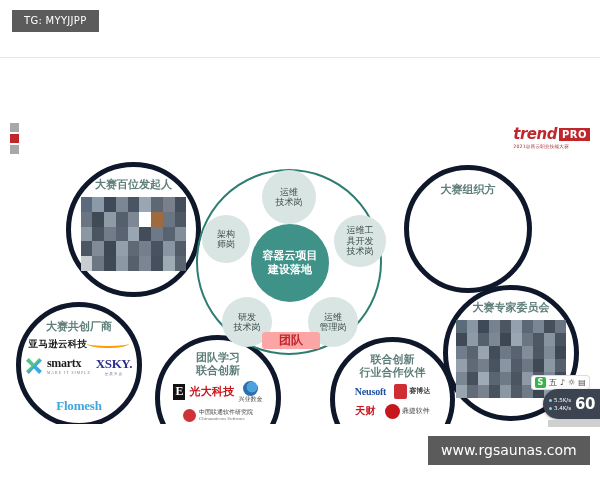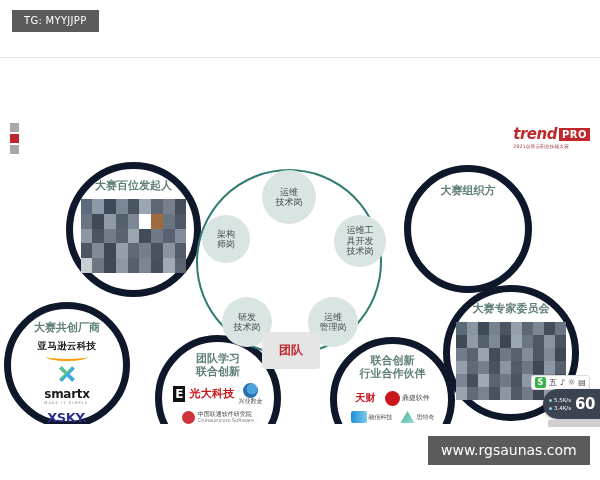--- a/index.html
+++ b/index.html
@@ -39,23 +39,24 @@
 
   .brand{position:absolute;right:10px;top:70px;text-align:left;}
   .brand-row{display:flex;align-items:center;justify-content:flex-end;gap:2px;}
   .brand-trend{font-size:15px;font-weight:bold;color:#c0272d;font-style:italic;letter-spacing:-.5px;line-height:1;}
   .brand-pro{font-size:10px;font-weight:bold;color:#fff;background:#c0272d;padding:1px 3px;line-height:1.1;letter-spacing:.5px;}
   .brand-sub{font-size:4.6px;color:#9a2b30;margin-top:1.5px;letter-spacing:.2px;}
 
   
   .ring{
     position:absolute;border-radius:50%;
-    border:7px solid #0f172a;background:#fff;
+    border:5px solid #0f172a;background:#fff;
     display:flex;flex-direction:column;align-items:center;
     box-sizing:border-box;
+    font-family:Liberation Serif, serif;
   }
   .ring-title{
     color:#5f7f7a;font-size:11px;font-weight:bold;
     text-align:center;line-height:1.18;white-space:nowrap;
   }
   .ring-title.two{white-space:normal;}
 
   
   .mosaic{display:grid;overflow:hidden;}
   .mosaic i{display:block;}
@@ -69,22 +70,22 @@
     position:absolute;border-radius:50%;
     display:flex;align-items:center;justify-content:center;
     text-align:center;line-height:1.15;box-sizing:border-box;
   }
   .node-sat{background:#d9e5e3;color:#3d4f4c;font-size:9px;}
   .node-core{
     background:#3f9288;color:#fff;font-size:11px;font-weight:bold;
     line-height:1.25;
   }
   .team-chip{
-    position:absolute;left:262px;top:275px;width:58px;height:37px;
-    background:#e5e5e5;border-radius:3px;
+    position:absolute;left:262px;top:275px;width:58px;height:17px;
+    background:#fca5a5;border-radius:3px;
     display:flex;align-items:center;justify-content:center;
     color:#c0272d;font-size:12px;font-weight:bold;
   }
 
   
   .logos{display:flex;flex-direction:column;align-items:center;}
   .logo-row{display:flex;align-items:center;justify-content:center;gap:7px;}
   .txt-cn{font-size:9.5px;font-weight:bold;color:#222;letter-spacing:.3px;white-space:nowrap;}
   .txt-red{color:#c8161d;}
 
@@ -284,28 +285,28 @@
           <i style="background:#49535f"></i>
           <i style="background:#8b97a2"></i>
         <i style="background:#515b68"></i>
           <i style="background:#707b88"></i>
           <i style="background:#3c4653"></i>
           <i style="background:#909ca8"></i>
           <i style="background:#5e6875"></i>
       </div>
     </div>
 
-    <div class="ring" style="left:4px;top:245px;width:126px;height:126px;padding-top:13px;">
+    <div class="ring" style="left:16px;top:245px;width:126px;height:126px;padding-top:13px;">
       <div class="ring-title">大赛共创厂商</div>
       <div class="logos" style="margin-top:5px;">
-        <div class="logo-row" style="flex-direction:column;gap:0;">
+        <div class="logo-row" style="flex-direction:row;gap:0;">
           <span class="txt-cn">亚马逊云科技</span>
           <span class="amzn-smile"></span>
         </div>
-        <div class="logo-row" style="margin-top:5px;gap:5px;flex-direction:column;">
+        <div class="logo-row" style="margin-top:5px;gap:5px;">
           <span class="smartx-x"></span>
           <span style="display:flex;flex-direction:column;align-items:flex-start;">
             <span class="smartx-w">smartx</span>
             <span class="smartx-s">MAKE IT SIMPLE</span>
           </span>
           <span style="display:flex;flex-direction:column;align-items:center;">
             <span class="xsky">XSKY.</span>
             <span class="xsky-s">星辰天合</span>
           </span>
         </div>
@@ -345,20 +346,27 @@
         </div>
       </div>
     </div>
 
     <div class="ring" style="left:330px;top:280px;width:125px;height:125px;padding-top:11px;">
       <div class="ring-title two" style="width:105px;">
         <span>联合创新</span><br>
         <span>行业合作伙伴</span>
       </div>
       <div class="logos" style="margin-top:5px;">
+        <div class="logo-row" style="gap:8px;">
+          <span class="neusoft">Neusoft</span>
+          <span class="logo-row" style="gap:2px;">
+            <span class="sq-red"></span>
+            <span class="tiny" style="font-size:7px;font-weight:bold;">赛博达</span>
+          </span>
+        </div>
         <div class="logo-row" style="margin-top:5px;gap:9px;">
           <span class="txt-cn txt-red" style="font-size:10px;">天财</span>
           <span class="logo-row" style="gap:2px;">
             <span class="cir-red"></span>
             <span class="tiny" style="font-size:7px;">鼎捷软件</span>
           </span>
         </div>
         <div class="logo-row" style="margin-top:5px;gap:8px;">
           <span class="logo-row" style="gap:2px;">
             <span class="grad-blue"></span>
@@ -368,20 +376,26 @@
             <span class="grad-green"></span>
             <span class="tiny" style="font-size:6px;">思特奇</span>
           </span>
         </div>
 
       </div>
     </div>
 
     <div class="venn-outer"></div>
 
+    <div class="node node-core" style="left:251px;top:167px;width:78px;height:78px;">
+      <span style="display:block;">
+        <span>容器云项目</span><br>
+        <span>建设落地</span>
+      </span>
+    </div>
 
     <div class="node node-sat" style="left:262px;top:113px;width:54px;height:54px;">
       <span>
         <span>运维</span><br>
         <span>技术岗</span>
       </span>
     </div>
 
     <div class="node node-sat" style="left:202px;top:158px;width:48px;height:48px;">
       <span>

